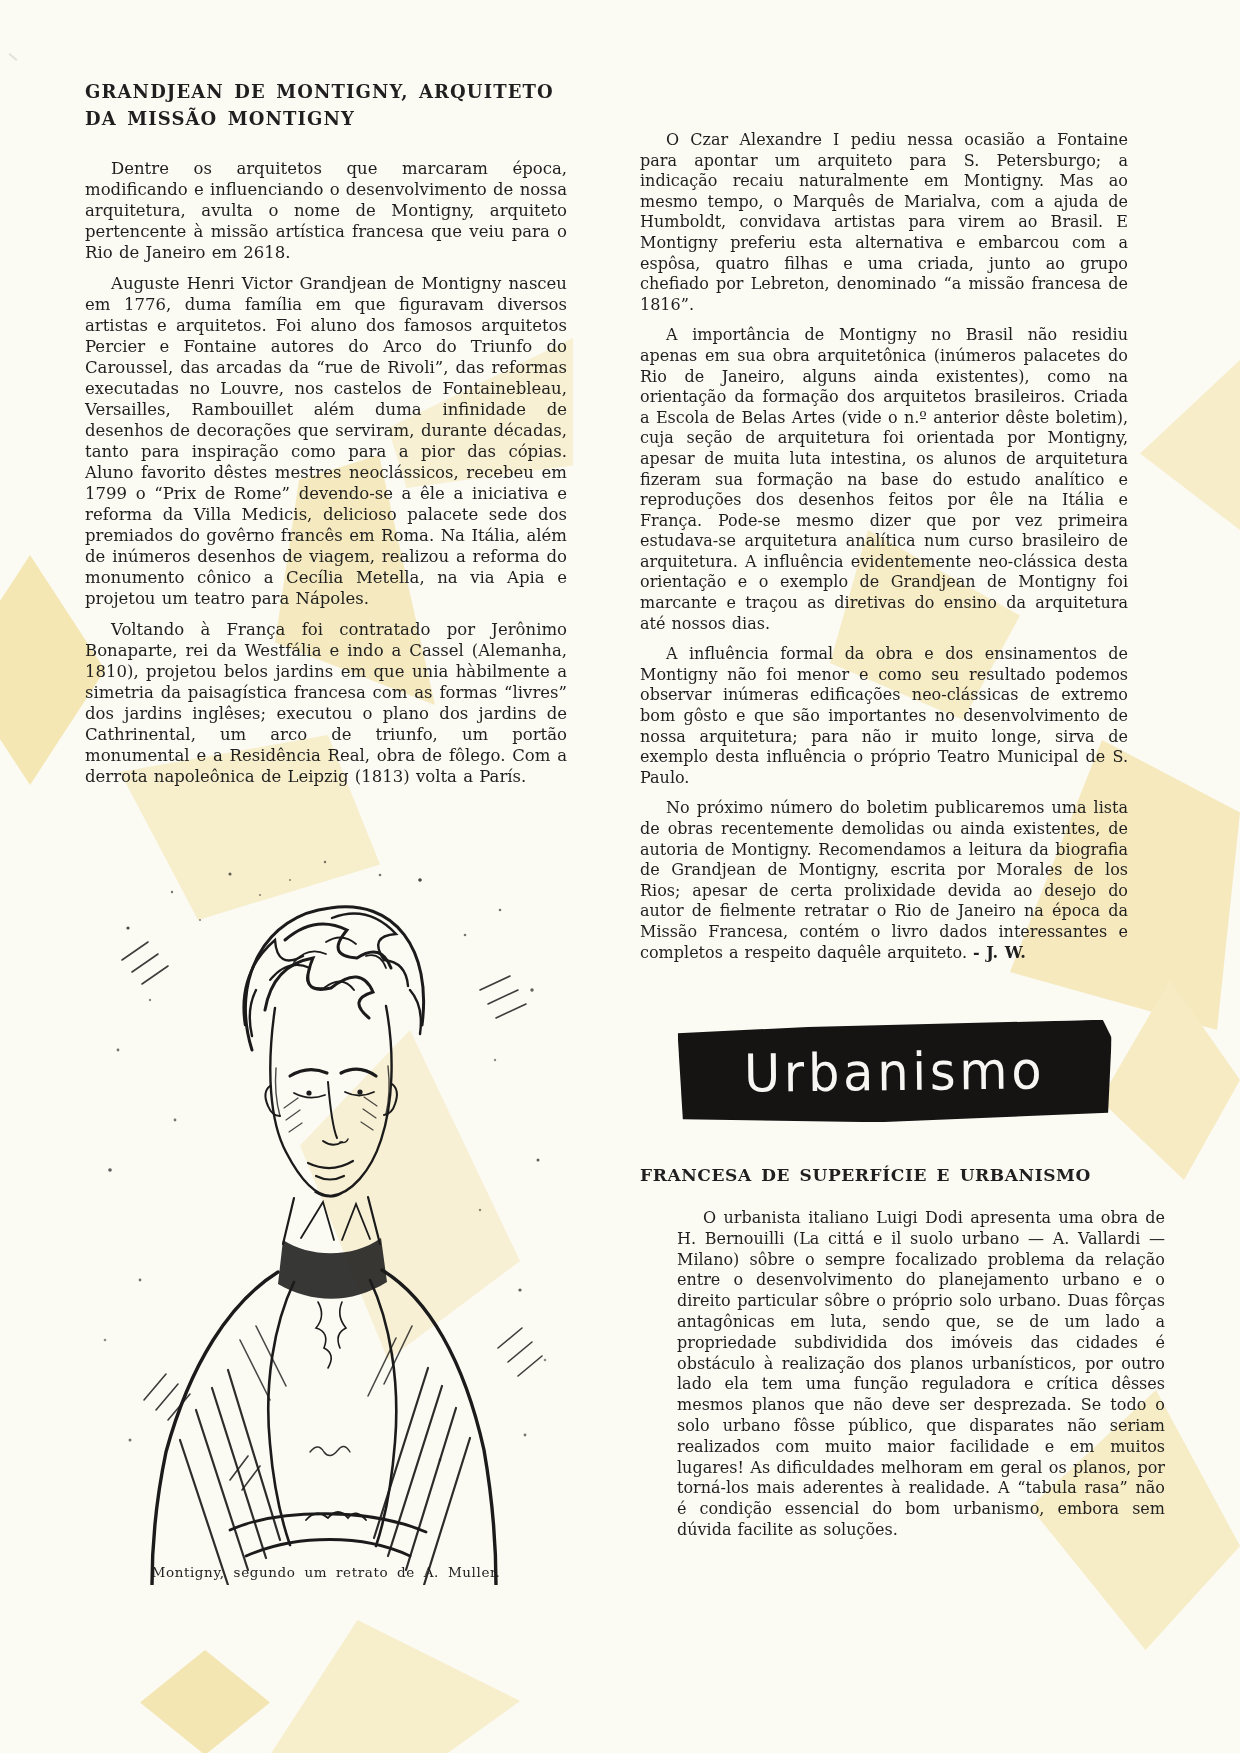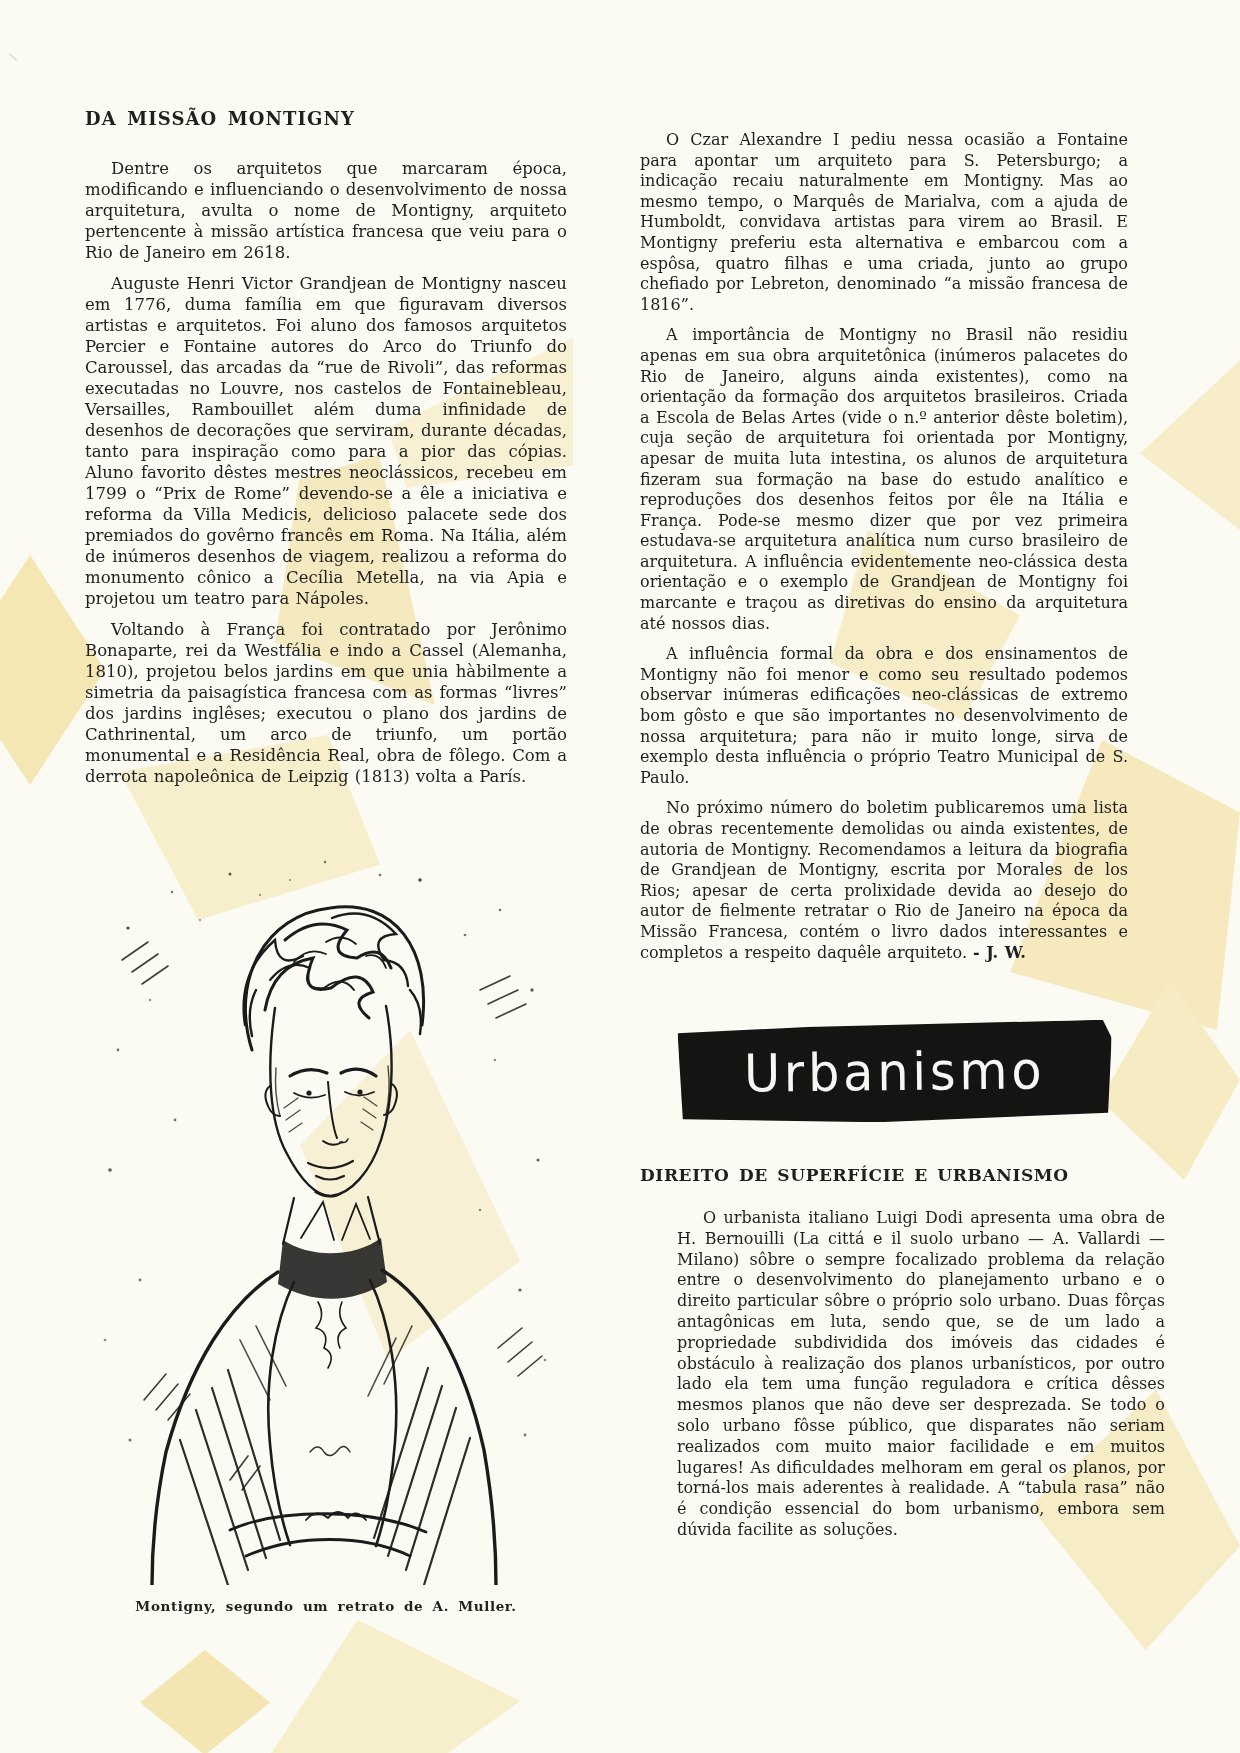--- a/index.html
+++ b/index.html
@@ -47,22 +47,22 @@
     line-height:27px;word-spacing:3px;
   }
   h2.article-heading{
     position:absolute;left:640px;top:1165px;z-index:2;
     margin:0;font-size:17px;font-weight:bold;letter-spacing:.6px;word-spacing:3px;
   }
   .signature{font-weight:bold;white-space:nowrap;}
 
   .portrait{position:absolute;left:80px;top:840px;z-index:2;}
   .portrait-caption{
-    position:absolute;left:85px;top:1598px;width:482px;z-index:2;
-    text-align:center;font-size:13.5px;font-weight:bold;
+    position:absolute;left:85px;top:1564px;width:482px;z-index:2;
+    text-align:center;font-size:13.5px;font-weight:normal;
     letter-spacing:.6px;word-spacing:4px;color:#222;
   }
 
   .banner{
     position:absolute;left:678px;top:1022px;width:434px;height:100px;z-index:2;
     background:#151413;
     transform:rotate(-0.6deg);
     clip-path:polygon(0 9%,30% 4%,98% 0,100% 18%,99% 93%,46% 100%,1% 95%);
     display:flex;align-items:center;justify-content:center;
   }
@@ -85,21 +85,21 @@
   <div class="wm wm6"></div>
   <div class="wm wm7"></div>
   <div class="wm wm8"></div>
   <div class="wm wm9"></div>
   <div class="wm wm10"></div>
   <div class="wm wm11"></div>
   <div class="wm wm12"></div>
   <div class="corner-mark"></div>
 
   <div class="col col-left">
-    <h1 class="article-title"><br><span>DA MISSÃO MONTIGNY</span></h1>
+    <h1 class="article-title"><span>GRANDJEAN DE MONTIGNY, ARQUITETO</span><br><span>DA MISSÃO MONTIGNY</span></h1>
     <p>Dentre os arquitetos que marcaram época, modificando e influenciando o desenvolvimento de nossa arquitetura, avulta o nome de Montigny, arquiteto pertencente à missão artística francesa que veiu para o Rio de Janeiro em 2618.</p>
     <p>Auguste Henri Victor Grandjean de Montigny nasceu em 1776, duma família em que figuravam diversos artistas e arquitetos. Foi aluno dos famosos arquitetos Percier e Fontaine autores do Arco do Triunfo do Caroussel, das arcadas da “rue de Rivoli”, das reformas executadas no Louvre, nos castelos de Fontainebleau, Versailles, Rambouillet além duma infinidade de desenhos de decorações que serviram, durante décadas, tanto para inspiração como para a pior das cópias. Aluno favorito dêstes mestres neoclássicos, recebeu em 1799 o “Prix de Rome” devendo-se a êle a iniciativa e reforma da Villa Medicis, delicioso palacete sede dos premiados do govêrno francês em Roma. Na Itália, além de inúmeros desenhos de viagem, realizou a reforma do monumento cônico a Cecília Metella, na via Apia e projetou um teatro para Nápoles.</p>
     <p>Voltando à França foi contratado por Jerônimo Bonaparte, rei da Westfália e indo a Cassel (Alemanha, 1810), projetou belos jardins em que unia hàbilmente a simetria da paisagística francesa com as formas “livres” dos jardins inglêses; executou o plano dos jardins de Cathrinental, um arco de triunfo, um portão monumental e a Residência Real, obra de fôlego. Com a derrota napoleônica de Leipzig (1813) volta a París.</p>
   </div>
 
   <svg class="portrait" width="490" height="745" viewBox="0 0 490 745" fill="none" stroke="#1b1b1b" stroke-linecap="round">
 
     <g stroke="none" fill="#1b1b1b">
       <circle cx="48" cy="88" r="1.6" opacity=".8"></circle>
         <circle cx="92" cy="52" r="1.2" opacity=".6"></circle>
@@ -192,19 +192,19 @@
     <p>O Czar Alexandre I pediu nessa ocasião a Fontaine para apontar um arquiteto para S. Petersburgo; a indicação recaiu naturalmente em Montigny. Mas ao mesmo tempo, o Marquês de Marialva, com a ajuda de Humboldt, convidava artistas para virem ao Brasil. E Montigny preferiu esta alternativa e embarcou com a espôsa, quatro filhas e uma criada, junto ao grupo chefiado por Lebreton, denominado “a missão francesa de 1816”.</p>
     <p>A importância de Montigny no Brasil não residiu apenas em sua obra arquitetônica (inúmeros palacetes do Rio de Janeiro, alguns ainda existentes), como na orientação da formação dos arquitetos brasileiros. Criada a Escola de Belas Artes (vide o n.º anterior dêste boletim), cuja seção de arquitetura foi orientada por Montigny, apesar de muita luta intestina, os alunos de arquitetura fizeram sua formação na base do estudo analítico e reproduções dos desenhos feitos por êle na Itália e França. Pode-se mesmo dizer que por vez primeira estudava-se arquitetura analítica num curso brasileiro de arquitetura. A influência evidentemente neo-clássica desta orientação e o exemplo de Grandjean de Montigny foi marcante e traçou as diretivas do ensino da arquitetura até nossos dias.</p>
     <p>A influência formal da obra e dos ensinamentos de Montigny não foi menor e como seu resultado podemos observar inúmeras edificações neo-clássicas de extremo bom gôsto e que são importantes no desenvolvimento de nossa arquitetura; para não ir muito longe, sirva de exemplo desta influência o próprio Teatro Municipal de S. Paulo.</p>
     <p><span>No próximo número do boletim publicaremos uma lista de obras recentemente demolidas ou ainda existentes, de autoria de Montigny. Recomendamos a leitura da biografia de Grandjean de Montigny, escrita por Morales de los Rios; apesar de certa prolixidade devida ao desejo do autor de fielmente retratar o Rio de Janeiro na época da Missão Francesa, contém o livro dados interessantes e completos a respeito daquêle arquiteto.</span> <span class="signature">- J. W.</span></p>
   </div>
 
   <div class="banner">
     <span class="banner-text">Urbanismo</span>
   </div>
 
-  <h2 class="article-heading">DIREITO DE SUPERFÍCIE E URBANISMO</h2>
+  <h2 class="article-heading">FRANCESA DE SUPERFÍCIE E URBANISMO</h2>
 
   <div class="col col-right-bottom">
     <p>O urbanista italiano Luigi Dodi apresenta uma obra de H. Bernouilli (La cittá e il suolo urbano — A. Vallardi — Milano) sôbre o sempre focalizado problema da relação entre o desenvolvimento do planejamento urbano e o direito particular sôbre o próprio solo urbano. Duas fôrças antagônicas em luta, sendo que, se de um lado a propriedade subdividida dos imóveis das cidades é obstáculo à realização dos planos urbanísticos, por outro lado ela tem uma função reguladora e crítica dêsses mesmos planos que não deve ser desprezada. Se todo o solo urbano fôsse público, que disparates não seriam realizados com muito maior facilidade e em muitos lugares! As dificuldades melhoram em geral os planos, por torná-los mais aderentes à realidade. A “tabula rasa” não é condição essencial do bom urbanismo, embora sem dúvida facilite as soluções.</p>
   </div>
 
 </div>
 
 </body></html>

